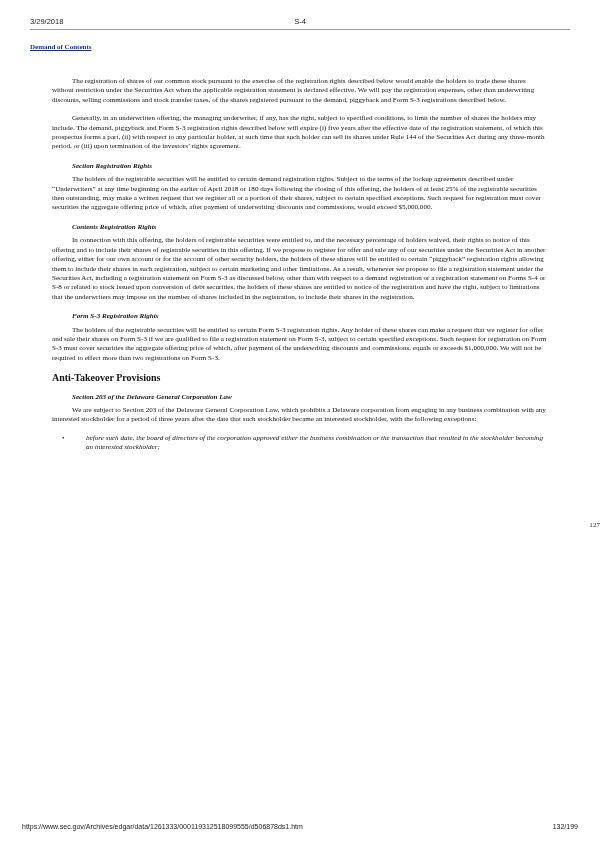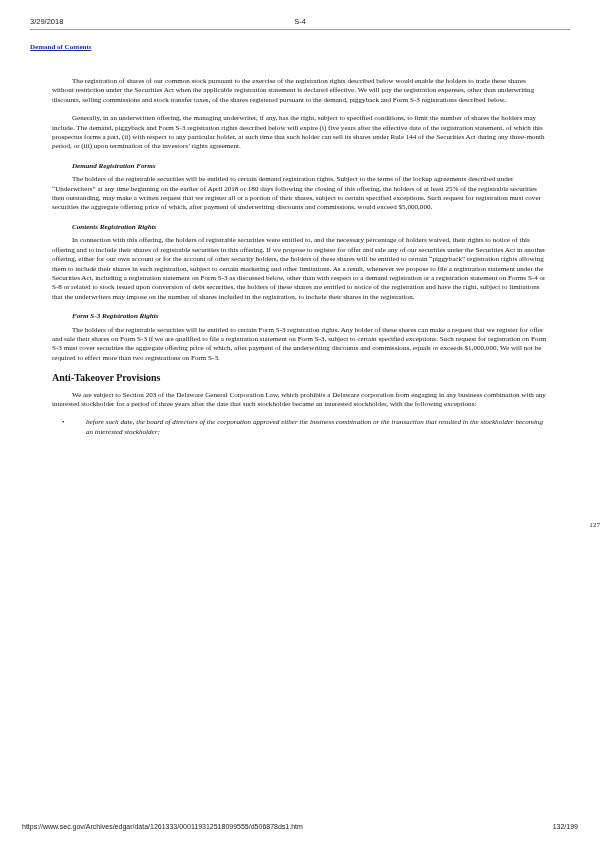--- a/index.html
+++ b/index.html
@@ -34,31 +34,32 @@
   <span class="title">S-4</span>
 </div>
 <div class="rule"></div>
 
 <a class="toc">Demand of Contents</a>
 
 <div class="content">
   <p>The registration of shares of our common stock pursuant to the exercise of the registration rights described below would enable the holders to trade these shares without restriction under the Securities Act when the applicable registration statement is declared effective. We will pay the registration expenses, other than underwriting discounts, selling commissions and stock transfer taxes, of the shares registered pursuant to the demand, piggyback and Form S-3 registrations described below.</p>
   <p>Generally, in an underwritten offering, the managing underwriter, if any, has the right, subject to specified conditions, to limit the number of shares the holders may include. The demand, piggyback and Form S-3 registration rights described below will expire (i) five years after the effective date of the registration statement, of which this prospectus forms a part, (ii) with respect to any particular holder, at such time that such holder can sell its shares under Rule 144 of the Securities Act during any three-month period, or (iii) upon termination of the investors’ rights agreement.</p>
 
-  <h4>Demand Registration Forms</h4>
+  <h4>Section Registration Rights</h4>
   <p>The holders of the registrable securities will be entitled to certain demand registration rights. Subject to the terms of the lockup agreements described under “Underwriters” at any time beginning on the earlier of April 2018 or 180 days following the closing of this offering, the holders of at least 25% of the registrable securities then outstanding, may make a written request that we register all or a portion of their shares, subject to certain specified exceptions. Such request for registration must cover securities the aggregate offering price of which, after payment of underwriting discounts and commissions, would exceed $5,000,000.</p>
 
   <h4>Contents Registration Rights</h4>
   <p>In connection with this offering, the holders of registrable securities were entitled to, and the necessary percentage of holders waived, their rights to notice of this offering and to include their shares of registrable securities in this offering. If we propose to register for offer and sale any of our securities under the Securities Act in another offering, either for our own account or for the account of other security holders, the holders of these shares will be entitled to certain “piggyback” registration rights allowing them to include their shares in such registration, subject to certain marketing and other limitations. As a result, whenever we propose to file a registration statement under the Securities Act, including a registration statement on Form S-3 as discussed below, other than with respect to a demand registration or a registration statement on Forms S-4 or S-8 or related to stock issued upon conversion of debt securities, the holders of these shares are entitled to notice of the registration and have the right, subject to limitations that the underwriters may impose on the number of shares included in the registration, to include their shares in the registration.</p>
 
   <h4>Form S-3 Registration Rights</h4>
   <p>The holders of the registrable securities will be entitled to certain Form S-3 registration rights. Any holder of these shares can make a request that we register for offer and sale their shares on Form S-3 if we are qualified to file a registration statement on Form S-3, subject to certain specified exceptions. Such request for registration on Form S-3 must cover securities the aggregate offering price of which, after payment of the underwriting discounts and commissions, equals or exceeds $1,000,000. We will not be required to effect more than two registrations on Form S-3.</p>
 
   <h3>Anti-Takeover Provisions</h3>
 
+  <h4>Section 203 of the Delaware General Corporation Law</h4>
   <p>We are subject to Section 203 of the Delaware General Corporation Law, which prohibits a Delaware corporation from engaging in any business combination with any interested stockholder for a period of three years after the date that such stockholder became an interested stockholder, with the following exceptions:</p>
 
   <div class="bullet">
     <span class="dot">•</span>
     <span class="txt">before such date, the board of directors of the corporation approved either the business combination or the transaction that resulted in the stockholder becoming an interested stockholder;</span>
   </div>
 </div>
 
 <div class="pagenum">127</div>
 

